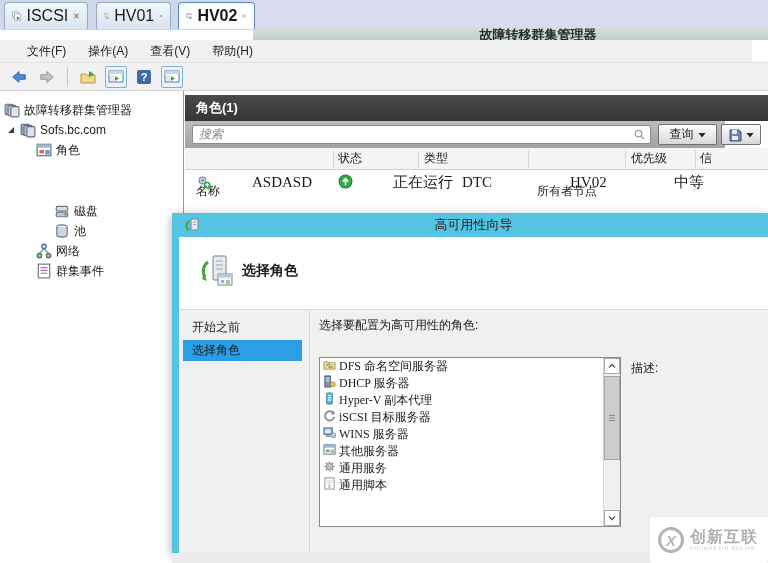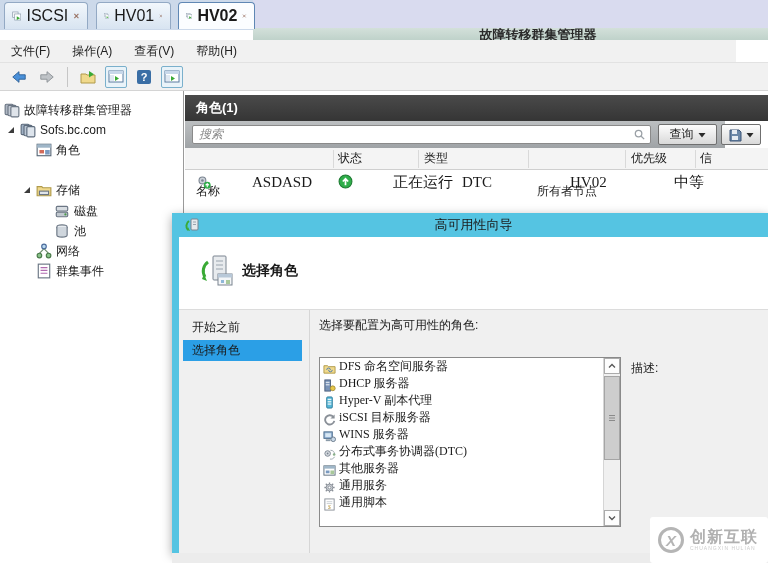--- a/index.html
+++ b/index.html
@@ -23,21 +23,21 @@
   .tab .lbl{font-size:16px;color:#1a1a1a;}
   .ic{display:inline-block;line-height:0;}
   .ic svg{width:100%;height:100%;display:block;}
   .ic14{width:14px;height:14px;}
   .ic16{width:16px;height:16px;}
   .ic13{width:13px;height:13px;}
   .ic10{width:10px;height:10px;}
   .ic36{width:36px;height:36px;}
 
   
-  .menubar{left:0;top:40px;width:736px;height:22px;background:#f1f1f1;display:flex;align-items:center;}
+  .menubar{left:0;top:40px;width:736px;height:22px;background:#f1f1f1;display:flex;align-items:center;padding-left:16px;}
   .menu-item{padding:0 11px;line-height:22px;font-size:12px;color:#222;cursor:default;}
   .toolbar{left:0;top:62px;width:768px;height:29px;background:#f1f1f1;border-top:1px solid #e2e2e2;
     border-bottom:1px solid #d4d4d4;box-sizing:border-box;display:flex;align-items:center;gap:6px;padding-left:8px;}
   .tbtn{width:22px;height:22px;display:flex;align-items:center;justify-content:center;box-sizing:border-box;}
   .tbtn.boxed{border:1px solid #7ab0cc;background:#e9f3f9;border-radius:2px;}
   .tsep{width:1px;height:20px;background:#c6c6c6;margin:0 3px;}
 
   
   .treepanel{left:0;top:91px;width:184px;height:472px;background:#ffffff;border-right:1px solid #9a9a9a;box-sizing:border-box;}
   .trow{position:absolute;left:0;width:184px;height:20px;display:flex;align-items:center;gap:4px;cursor:default;white-space:nowrap;}
@@ -82,21 +82,21 @@
   .dheader .bigic{position:absolute;left:19px;top:16px;}
   .dheader .h1{position:absolute;left:63px;top:25px;font-size:14px;font-weight:bold;color:#1a1a1a;}
   .dbody{position:absolute;left:0;top:97px;width:589px;height:243px;}
   .steps{position:absolute;left:0;top:0;width:131px;height:243px;border-right:1px solid #d6d6d6;box-sizing:border-box;}
   .step{position:absolute;left:4px;width:119px;height:21px;line-height:21px;padding-left:9px;
     font-size:12px;color:#1a1a1a;cursor:pointer;box-sizing:border-box;}
   .step.sel{background:var(--stepsel,#2b9fe6);}
   .prompt{position:absolute;left:140px;top:7px;font-size:12px;color:#1a1a1a;}
   .listbox{position:absolute;left:140px;top:47px;width:302px;height:170px;background:#ffffff;
     border:1px solid #8a8a8a;box-sizing:border-box;overflow:hidden;}
-  .litem{height:17px;display:flex;align-items:flex-end;gap:3px;padding-left:3px;white-space:nowrap;
+  .litem{height:17px;display:flex;align-items:flex-start;gap:3px;padding-left:3px;white-space:nowrap;
     font-size:12px;cursor:default;}
   .scroll{position:absolute;right:0;top:0;width:17px;height:168px;background:#f0f0f0;border-left:1px solid #d5d5d5;box-sizing:border-box;}
   .sbtn{position:absolute;left:0;width:16px;height:16px;background:#fdfdfd;border:1px solid #ababab;
     box-sizing:border-box;display:flex;align-items:center;justify-content:center;}
   .sthumb{position:absolute;left:0;top:18px;width:16px;height:84px;background:#cdcdcd;border:1px solid #a5a5a5;
     box-sizing:border-box;display:flex;align-items:center;justify-content:center;}
   .desc{position:absolute;left:452px;top:50px;font-size:12px;color:#1a1a1a;}
   .belowdialog{left:172px;top:553px;width:596px;height:10px;background:#ececec;}
 
   
@@ -255,34 +255,20 @@
     <div class="trow" style="top:49px;padding-left:36px;">
       <span class="ic ic16">
           <svg xmlns="http://www.w3.org/2000/svg" viewBox="0 0 14 14">
             <rect x="1" y="2" width="12" height="10" fill="#ffffff" stroke="#5b6b7a"></rect>
             <rect x="1" y="2" width="12" height="3" fill="#9fb6c8"></rect>
             <rect x="3" y="7" width="4" height="3" fill="#d26a5a"></rect>
             <rect x="8" y="7" width="4" height="4" fill="#7a9ac0"></rect>
           </svg>
         </span>
       <span class="lbl">角色</span>
-    </div>
-    <div class="trow" style="top:89px;padding-left:22px;">
-      <span class="ic ic10 tri">
-          <svg viewBox="0 0 10 10">
-            <path d="M8 2 L8 8 L2 8 z" fill="#3c3c3c"></path>
-          </svg>
-        </span>
-      <span class="ic ic16">
-          <svg xmlns="http://www.w3.org/2000/svg" viewBox="0 0 14 14">
-            <path d="M1 4 h4 l1 1 h7 v7 H1z" fill="#f0d98c" stroke="#b09a4a"></path>
-            <rect x="3" y="8" width="8" height="3" fill="#dfe4ea" stroke="#6b7684"></rect>
-          </svg>
-        </span>
-      <span class="lbl">存储</span>
     </div>
     <div class="trow" style="top:110px;padding-left:54px;">
       <span class="ic ic16">
           <svg xmlns="http://www.w3.org/2000/svg" viewBox="0 0 14 14">
             <rect x="2" y="3" width="10" height="4" rx="1" fill="#d8dde2" stroke="#6b7684"></rect>
             <rect x="2" y="8" width="10" height="4" rx="1" fill="#c2c9d0" stroke="#6b7684"></rect>
             <circle cx="10" cy="10" r="1" fill="#4a9a4a"></circle>
           </svg>
         </span>
       <span class="lbl">磁盘</span>
@@ -475,31 +461,20 @@
                 <rect x="2.5" y="3.5" width="6" height="4" fill="#d8e8f4"></rect>
                 <rect x="3" y="10" width="5" height="2" fill="#8a9aa8"></rect>
                 <circle cx="11" cy="10" r="2.5" fill="#c8d8e8" stroke="#6a7a8a"></circle>
               </svg>
             </span>
           <span>WINS 服务器</span>
         </div>
         <div class="litem serif">
           <span class="ic ic13">
               <svg xmlns="http://www.w3.org/2000/svg" viewBox="0 0 14 14">
-                <circle cx="5" cy="7" r="3" fill="#d8dde2" stroke="#7a8490"></circle>
-                <circle cx="5" cy="7" r="1" fill="#7a8490"></circle>
-                <path d="M8 3.5 c3 0 4.5 2 4.5 4.5 M12.5 10.5 c-1 2 -3 3 -5 2.5" stroke="#9aa4ae" fill="none"></path>
-                <circle cx="12" cy="8" r="1.4" fill="#8ab08a"></circle>
-              </svg>
-            </span>
-          <span>分布式事务协调器(DTC)</span>
-        </div>
-        <div class="litem serif">
-          <span class="ic ic13">
-              <svg xmlns="http://www.w3.org/2000/svg" viewBox="0 0 14 14">
                 <rect x="1" y="2" width="12" height="10" fill="#ffffff" stroke="#5b6b7a"></rect>
                 <rect x="1" y="2" width="12" height="3" fill="#9fb6c8"></rect>
                 <rect x="3" y="7" width="4" height="3" fill="#7a9ac0"></rect>
                 <rect x="8" y="7" width="4" height="4" fill="#a8c89a"></rect>
               </svg>
             </span>
           <span>其他服务器</span>
         </div>
         <div class="litem serif">
           <span class="ic ic13">

